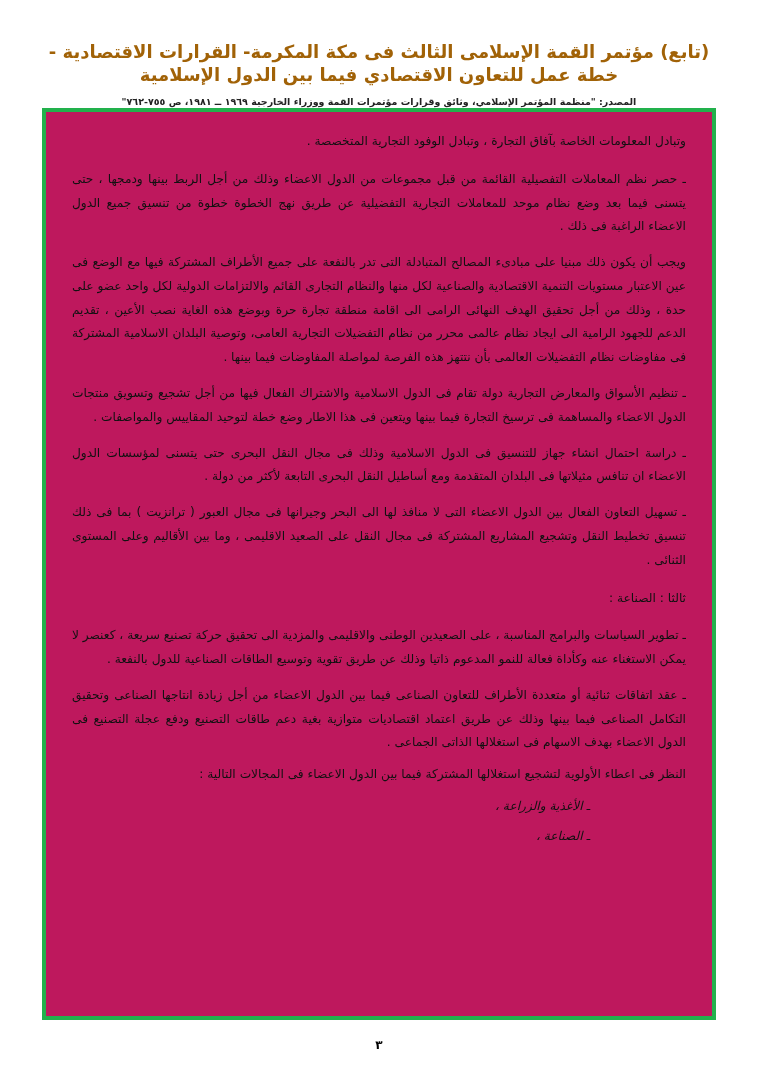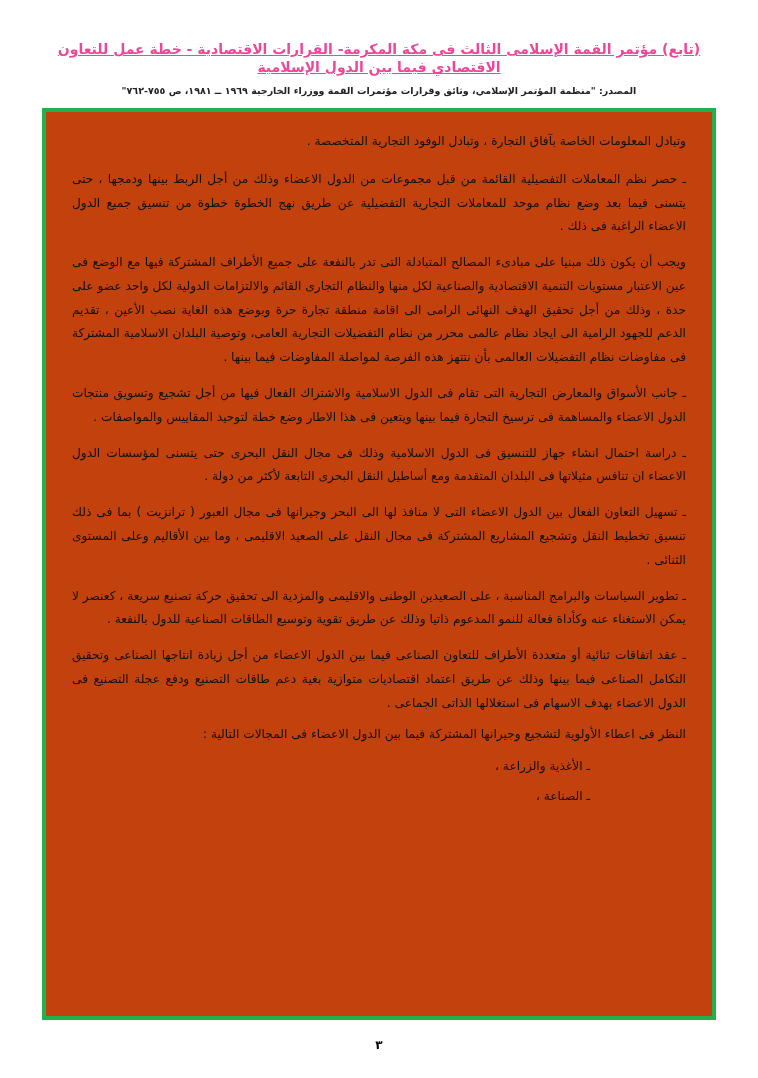--- a/index.html
+++ b/index.html
@@ -27,47 +27,46 @@
   .header {
     position: absolute;
     top: 40px;
     left: 0;
     right: 0;
     text-align: center;
     direction: rtl;
   }
   .header-title {
     font-family: "DejaVu Sans", sans-serif;
-    font-size: 14px;
+    font-size: 18px;
     font-weight: bold;
-    color: #ec4899;
+    color: #a16207;
     letter-spacing: 0px;
     line-height: 1.3;
     padding: 0 40px;
-    text-decoration: underline;
   }
   .header-source {
     margin-top: 9px;
     font-size: 9.5px;
     font-weight: bold;
     color: #222;
     line-height: 1.3;
     padding: 0 60px;
   }
 
   
   .frame {
     position: absolute;
     top: 108px;
     left: 42px;
     width: 674px;
     height: 912px;
     border: 4px solid #22b14c;
     box-sizing: border-box;
-    background: #c2410c;
+    background: #be185d;
     padding-left: 16px;
   }
 
   .body-text {
     position: absolute;
     top: 18px;
     right: 26px;
     left: 26px;
     bottom: 10px;
     direction: rtl;
@@ -87,20 +86,21 @@
   .para.first {
     margin-bottom: 14px;
   }
   .para.heading {
     margin: 14px 0 14px 0;
   }
   .para.sub {
     margin: 0 0 6px 0;
     padding-right: 96px;
     text-align: center;
+    font-style: italic;
   }
   .para.sub.last {
     margin-bottom: 0;
   }
   .para.tail {
     margin-bottom: 8px;
     margin-top: 8px;
   }
 
   
@@ -124,29 +124,30 @@
     <div class="header-title">(تابع) مؤتمر القمة الإسلامى الثالث فى مكة المكرمة- القرارات الاقتصادية - خطة  عمل للتعاون الاقتصادي فيما بين الدول الإسلامية</div>
     <div class="header-source">المصدر: "منظمة المؤتمر الإسلامي، وثائق وقرارات مؤتمرات القمة ووزراء الخارجية ١٩٦٩ ــ ١٩٨١، ص ٧٥٥-٧٦٢"</div>
   </div>
 
   <div class="frame">
     <div class="body-text">
 
       <p class="para first">وتبادل المعلومات الخاصة بآفاق التجارة ، وتبادل الوفود التجارية المتخصصة .</p>
       <p class="para">ـ حصر نظم المعاملات التفصيلية القائمة من قبل مجموعات من الدول الاعضاء وذلك من أجل الربط بينها ودمجها ، حتى يتسنى فيما بعد وضع نظام موحد للمعاملات التجارية التفضيلية عن طريق نهج الخطوة خطوة من تنسيق جميع الدول الاعضاء الراغبة فى ذلك .</p>
       <p class="para">ويجب أن يكون ذلك مبنيا على مبادىء المصالح المتبادلة التى تدر بالنفعة على جميع الأطراف المشتركة فيها مع الوضع فى عين الاعتبار مستويات التنمية الاقتصادية والصناعية لكل منها والنظام التجارى القائم والالتزامات الدولية لكل واحد عضو على حدة ، وذلك من أجل تحقيق الهدف النهائى الرامى الى اقامة منطقة تجارة حرة وبوضع هذه الغاية نصب الأعين ، تقديم الدعم للجهود الرامية الى ايجاد نظام عالمى محرر من نظام التفضيلات التجارية العامى، وتوصية البلدان الاسلامية المشتركة فى مفاوضات نظام التفضيلات العالمى بأن نتتهز هذه الفرصة لمواصلة المفاوضات فيما بينها .</p>
-      <p class="para">ـ جانب الأسواق والمعارض التجارية التى تقام فى الدول الاسلامية والاشتراك الفعال فيها من أجل تشجيع وتسويق منتجات الدول الاعضاء والمساهمة فى ترسيخ التجارة فيما بينها ويتعين فى هذا الاطار وضع خطة لتوحيد المقاييس والمواصفات .</p>
+      <p class="para">ـ تنظيم الأسواق والمعارض التجارية دولة تقام فى الدول الاسلامية والاشتراك الفعال فيها من أجل تشجيع وتسويق منتجات الدول الاعضاء والمساهمة فى ترسيخ التجارة فيما بينها ويتعين فى هذا الاطار وضع خطة لتوحيد المقاييس والمواصفات .</p>
       <p class="para">ـ دراسة احتمال انشاء جهاز للتنسيق فى الدول الاسلامية وذلك فى مجال النقل البحرى حتى يتسنى لمؤسسات الدول الاعضاء ان تنافس مثيلاتها فى البلدان المتقدمة ومع أساطيل النقل البحرى التابعة لأكثر من دولة .</p>
       <p class="para">ـ تسهيل التعاون الفعال بين الدول الاعضاء التى لا منافذ لها الى البحر وجيرانها فى مجال العبور ( ترانزيت ) بما فى ذلك تنسيق تخطيط النقل وتشجيع المشاريع المشتركة فى مجال النقل على الصعيد الاقليمى ، وما بين الأقاليم وعلى المستوى الثنائى .</p>
 
+      <p class="para heading">ثالثا : الصناعة :</p>
 
       <p class="para">ـ تطوير السياسات والبرامج المناسبة ، على الصعيدين الوطنى والاقليمى والمزدية الى تحقيق حركة تصنيع سريعة ، كعنصر لا يمكن الاستغناء عنه وكأداة فعالة للنمو المدعوم ذاتيا وذلك عن طريق تقوية وتوسيع الطاقات الصناعية للدول بالنفعة .</p>
       <p class="para tail">ـ عقد اتفاقات ثنائية أو متعددة الأطراف للتعاون الصناعى فيما بين الدول الاعضاء من أجل زيادة انتاجها الصناعى وتحقيق التكامل الصناعى فيما بينها وذلك عن طريق اعتماد اقتصاديات متوازية بغية دعم طاقات التصنيع ودفع عجلة التصنيع فى الدول الاعضاء بهدف الاسهام فى استغلالها الذاتى الجماعى .</p>
 
-      <p class="para tail">النظر فى اعطاء الأولوية لتشجيع وجيرانها المشتركة فيما بين الدول الاعضاء فى المجالات التالية :</p>
+      <p class="para tail">النظر فى اعطاء الأولوية لتشجيع استغلالها المشتركة فيما بين الدول الاعضاء فى المجالات التالية :</p>
 
       <p class="para sub">ـ الأغذية والزراعة ،</p>
       <p class="para sub last">ـ الصناعة ،</p>
 
     </div>
   </div>
 
   <div class="page-number">٣</div>
 
 </div>

